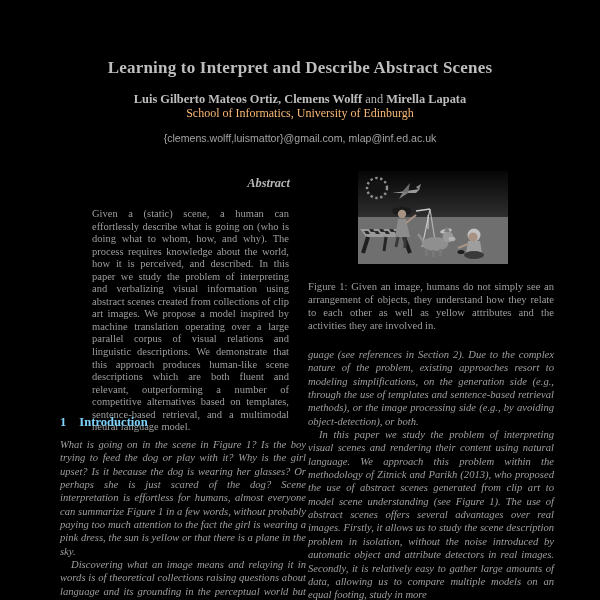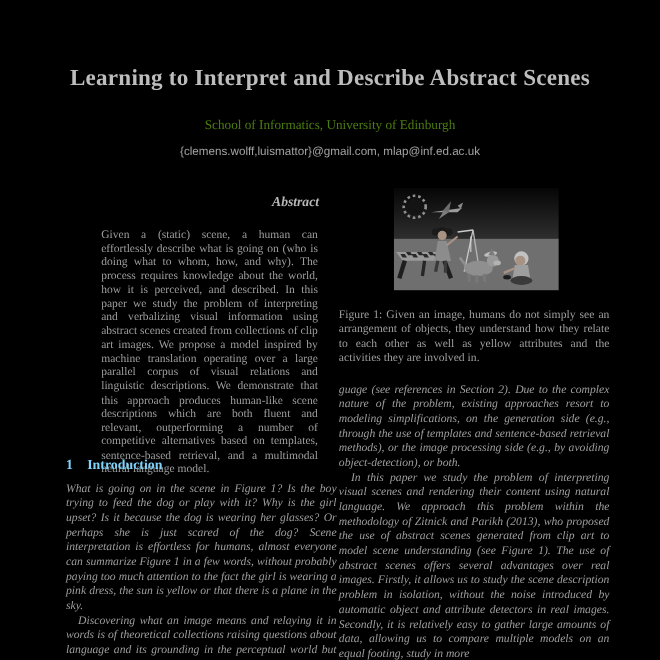--- a/index.html
+++ b/index.html
@@ -2,24 +2,24 @@
 <html><head>
 <meta charset="utf-8">
 <style>
   html,body{margin:0;padding:0;background:#000;}
   .page{
     position:relative;width:600px;height:600px;background:#000000;
     overflow:hidden;font-family:"Liberation Serif", serif;
     filter:blur(0.3px);
   }
   .center{position:absolute;left:0;width:600px;text-align:center;}
-  .title{top:58px;font-size:21px;font-weight:bold;color:#bdbdbd;letter-spacing:.2px;}
+  .title{top:58px;font-size:17px;font-weight:bold;color:#bdbdbd;letter-spacing:.2px;}
   .authors{top:92px;font-size:12.4px;color:#b3b3b3;}
   .authors b{color:#bdbdbd;}
-  .affil{top:106px;font-size:12px;color:#4d7c0f;}
+  .affil{top:106px;font-size:12px;color:#fdba74;}
   .addr{top:119px;font-size:12px;color:#aaaaaa;}
   .email{top:132px;font-size:10.6px;color:#a3a3a3;font-family:Liberation Sans, sans-serif;}
   .abs-head{position:absolute;left:44px;width:246px;top:176px;text-align:right;
     font-size:12.4px;font-weight:bold;color:#b8b8b8;font-style:italic;}
   .abs-body{position:absolute;left:92px;top:208px;width:197px;
     font-size:10.5px;line-height:12.55px;color:#9e9e9e;text-align:justify;}
   .sec-head{position:absolute;left:60px;top:415px;font-size:12.6px;font-weight:bold;color:#7dd3fc;}
   .sec-head .num{display:inline-block;margin-right:13px;}
   .col-body{position:absolute;width:246px;font-size:10.6px;line-height:13.35px;
     color:#9e9e9e;text-align:justify;}
@@ -31,20 +31,23 @@
   .caption{position:absolute;left:308px;top:280px;width:246px;
     font-size:10.6px;line-height:13.1px;color:#9e9e9e;text-align:justify;}
 </style>
 </head>
 <body>
 
 <div class="page">
 
   <div class="center title">Learning to Interpret and Describe Abstract Scenes</div>
 
+  <div class="center authors">
+    <b>Luis Gilberto Mateos Ortiz, Clemens Wolff</b><span> and </span><b>Mirella Lapata</b>
+  </div>
 
   <div class="center affil">School of Informatics, University of Edinburgh</div>
   <div class="center email">{clemens.wolff,luismattor}@gmail.com, mlap@inf.ed.ac.uk</div>
 
   <div class="abs-head">Abstract</div>
   <div class="abs-body">Given a (static) scene, a human can effortlessly describe what is going on (who is doing what to whom, how, and why). The process requires knowledge about the world, how it is perceived, and described. In this paper we study the problem of interpreting and verbalizing visual information using abstract scenes created from collections of clip art images. We propose a model inspired by machine translation operating over a large parallel corpus of visual relations and linguistic descriptions. We demonstrate that this approach produces human-like scene descriptions which are both fluent and relevant, outperforming a number of competitive alternatives based on templates, sentence-based retrieval, and a multimodal neural language model.</div>
 
   <div class="sec-head">
     <span class="num">1</span><span>Introduction</span>
   </div>

